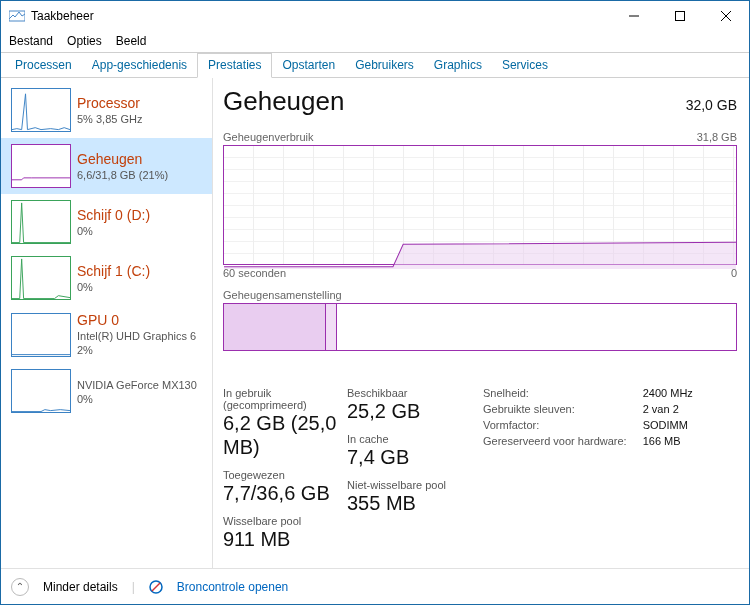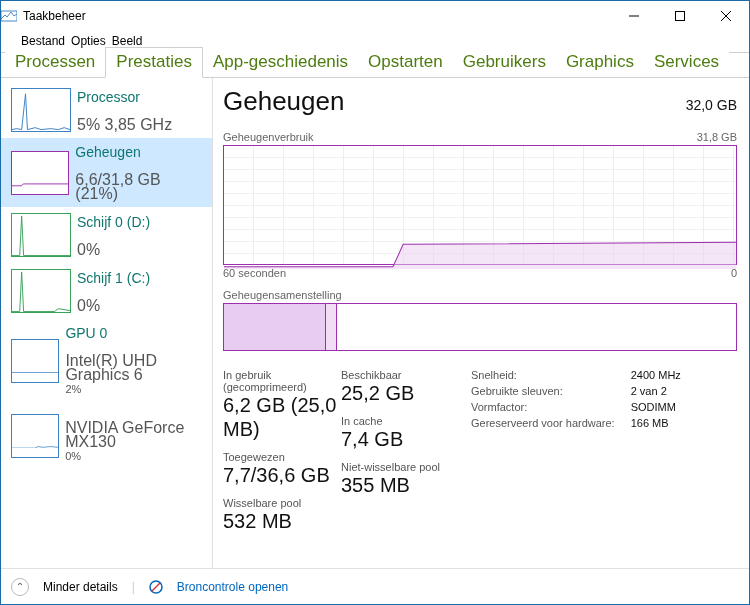--- a/index.html
+++ b/index.html
@@ -1,51 +1,51 @@
 <!DOCTYPE html>
 <html><head>
 <meta charset="utf-8">
 <style>
   *{box-sizing:border-box;margin:0;padding:0;font-family:"Segoe UI",Tahoma,sans-serif}
   html,body{width:750px;height:605px;background:#fff;overflow:hidden}
   .window{width:750px;height:605px;background:#fff;display:flex;flex-direction:column;border-left:1px solid #1a6aa6;border-right:1px solid #1a6aa6;border-bottom:1px solid #1a6aa6}
-  .titlebar{height:30px;background:#fff;display:flex;align-items:center;border-top:1px solid #1a6aa6}
+  .titlebar{height:30px;background:#fff;display:flex;align-items:center;padding-left:8px;border-top:1px solid #1a6aa6}
   .app-icon{width:16px;height:16px;margin-right:6px}
   .title{font-size:12px;color:#000;flex:0 0 auto}
   .spacer{flex:1}
   .win-btn{width:46px;height:30px;display:flex;align-items:center;justify-content:center}
   .win-btn svg{width:10px;height:10px}
-  .menubar{height:22px;display:flex;align-items:center;padding-left:20px;gap:6px;font-size:12px;color:#000}
+  .menubar{height:22px;display:flex;align-items:center;padding-left:8px;gap:14px;font-size:12px;color:#000}
   .menu-item{cursor:default}
   .tabsbar{height:26px;display:flex;align-items:flex-end;padding-left:4px;border-top:1px solid #cfcfcf;border-bottom:1px solid #d0d0d0;background:#fff}
-  .tab{padding:4px 10px 5px;font-size:17px;color:#4d7c0f;background:#fff;cursor:default}
+  .tab{padding:4px 10px 5px;font-size:12px;color:#0369a1;background:#fff;cursor:default}
   .tab.active{border:1px solid #d0d0d0;border-bottom:1px solid #fff;background:#fff;position:relative;top:1px}
   .body{flex:1;display:flex;min-height:0}
   .sidebar{width:212px;border-right:1px solid #e1e1e1;padding-top:4px;overflow:hidden}
   .sb-item{display:flex;align-items:center;gap:6px;padding:6px 8px 6px 10px;cursor:default}
   .sb-item.selected{background:#cde8ff}
   .thumb{width:60px;height:44px;border:1px solid #888;position:relative;background:#fff}
   .thumb svg{position:absolute;inset:0}
-  .sb-text .t1{font-size:14px;color:#0f766e;line-height:16px}
-  .sb-text .t2{font-size:16px;color:#555;line-height:14px;margin-top:13px}
+  .sb-text .t1{font-size:14px;color:#c2410c;line-height:16px}
+  .sb-text .t2{font-size:11px;color:#555;line-height:14px;margin-top:1px}
   .sb-text .t3{font-size:11px;color:#555;line-height:14px}
   .main{flex:1;padding:8px 12px 0 10px;overflow:hidden}
   .hdr{display:flex;align-items:baseline;justify-content:space-between}
   .hdr-title{font-size:26px;color:#111;font-weight:400}
   .hdr-right{font-size:14px;color:#111}
   .graph-lbl{display:flex;justify-content:space-between;font-size:11px;color:#666;margin-top:14px}
   .graph{height:120px;border:1px solid #9b2fae;margin-top:2px;position:relative;background:repeating-linear-gradient(to right,transparent 0 29px,#eee 29px 30px),repeating-linear-gradient(to bottom,transparent 0 11px,#f1f1f1 11px 12px)}
   .graph svg{position:absolute;inset:0}
   .graph-foot{display:flex;justify-content:space-between;font-size:11px;color:#666;margin-top:2px}
   .comp-lbl{font-size:11px;color:#666;margin-top:10px}
   .comp{height:48px;border:1px solid #9b2fae;margin-top:2px;display:flex}
   .comp .used{background:#e9cdf0;border-right:1px solid #9b2fae;height:100%}
   .comp .mod{background:#f1def5;border-right:1px solid #9b2fae;height:100%}
   .comp .free{background:#fff;height:100%}
-  .stats{display:flex;margin-top:18px;gap:0}
+  .stats{display:flex;margin-top:36px;gap:6px}
   .col{display:flex;flex-direction:column;gap:10px}
   .stat .slabel{font-size:11px;color:#555}
   .stat .svalue{font-size:20px;color:#111;line-height:24px}
   .kv{display:grid;grid-template-columns:auto auto;column-gap:16px;row-gap:4px;font-size:11px;align-content:start}
   .kv .k{color:#555}
   .kv .v{color:#111;text-align:left}
   .footer{height:36px;border-top:1px solid #e1e1e1;display:flex;align-items:center;padding:0 10px;gap:14px;font-size:12px}
   .footer a{color:#0067c0;text-decoration:none}
   .footer .chev{width:18px;height:18px;border:1px solid #bbb;border-radius:50%;display:flex;align-items:center;justify-content:center;font-size:10px;color:#555}
   .footer .rm-ico{width:14px;height:14px}
@@ -80,22 +80,22 @@
   </div>
 
   <div class="menubar">
     <span class="menu-item">Bestand</span>
     <span class="menu-item">Opties</span>
     <span class="menu-item">Beeld</span>
   </div>
 
   <div class="tabsbar">
     <div class="tab">Processen</div>
+    <div class="tab">App-geschiedenis</div>
     <div class="tab active">Prestaties</div>
-    <div class="tab">App-geschiedenis</div>
     <div class="tab">Opstarten</div>
     <div class="tab">Gebruikers</div>
     <div class="tab">Graphics</div>
     <div class="tab">Services</div>
   </div>
 
   <div class="body">
 
     <div class="sidebar">
 
@@ -204,21 +204,21 @@
           <div class="stat">
             <div class="slabel">In gebruik (gecomprimeerd)</div>
             <div class="svalue">6,2 GB (25,0 MB)</div>
           </div>
           <div class="stat">
             <div class="slabel">Toegewezen</div>
             <div class="svalue">7,7/36,6 GB</div>
           </div>
           <div class="stat">
             <div class="slabel">Wisselbare pool</div>
-            <div class="svalue">532 MB</div>
+            <div class="svalue">911 MB</div>
           </div>
         </div>
         <div class="col" style="width:130px">
           <div class="stat">
             <div class="slabel">Beschikbaar</div>
             <div class="svalue">25,2 GB</div>
           </div>
           <div class="stat">
             <div class="slabel">In cache</div>
             <div class="svalue">7,4 GB</div>

